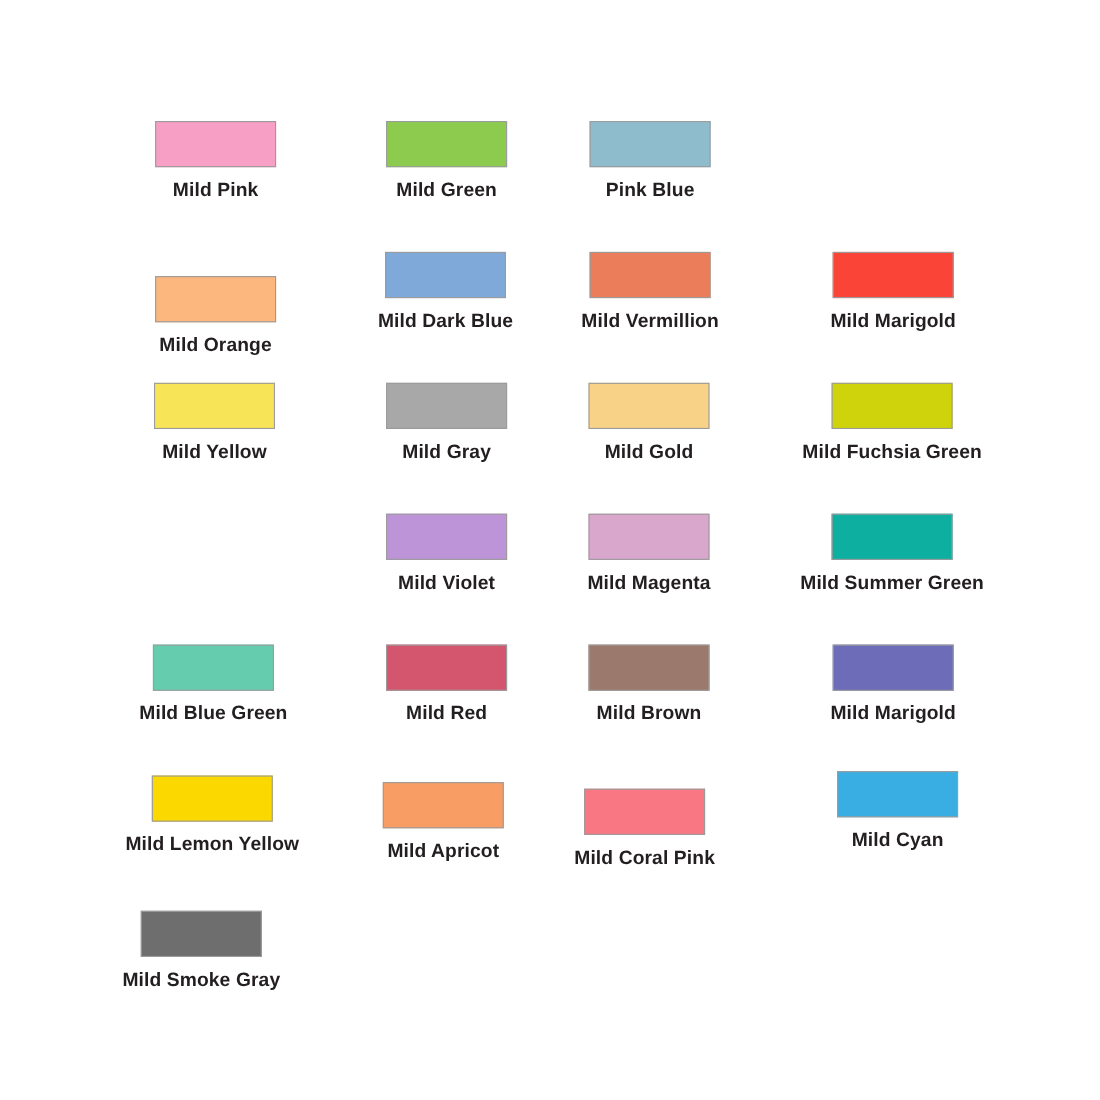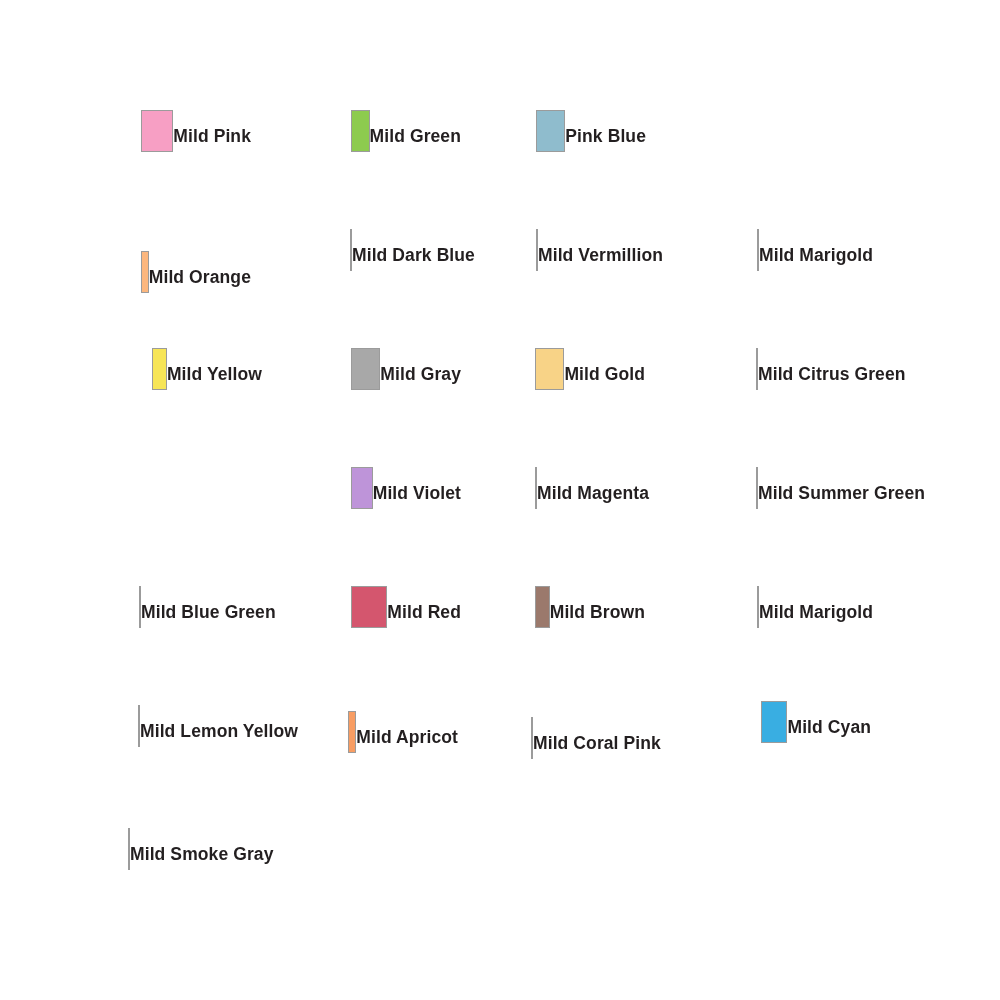--- a/index.html
+++ b/index.html
@@ -11,21 +11,21 @@
     position: relative;
     width: 1000px;
     height: 1000px;
     background: #ffffff;
     font-family: "Liberation Sans", sans-serif;
     overflow: hidden;
   }
   .swatch-cell {
     position: absolute;
     display: flex;
-    flex-direction: row;
+    flex-direction: column;
     align-items: center;
     text-align: center;
   }
   .swatch-chip {
     width: 110px;
     height: 42px;
     border: 1px solid #9b9b9b;
     box-sizing: border-box;
   }
   .swatch-label {
@@ -63,35 +63,35 @@
       <div class="swatch-label">Mild Dark Blue</div>
     </div>
     <div class="swatch-cell" style="left: 757px; top: 229px; width: 110px;">
       <div class="swatch-chip" style="background: rgb(250, 68, 56); border-color: rgb(155, 155, 155);"></div>
       <div class="swatch-label">Mild Marigold</div>
     </div>
     <div class="swatch-cell" style="left: 536px; top: 229px; width: 110px;">
       <div class="swatch-chip" style="background: rgb(235, 125, 91); border-color: rgb(155, 155, 155);"></div>
       <div class="swatch-label">Mild Vermillion</div>
     </div>
-    <div class="swatch-cell" style="left: 152px; top: 348px; width: 110px;">
+    <div class="swatch-cell" style="left: 140px; top: 348px; width: 110px;">
       <div class="swatch-chip" style="background: rgb(247, 229, 87); border-color: rgb(155, 155, 155);"></div>
       <div class="swatch-label">Mild Yellow</div>
     </div>
     <div class="swatch-cell" style="left: 351px; top: 348px; width: 110px;">
       <div class="swatch-chip" style="background: rgb(168, 168, 168); border-color: rgb(155, 155, 155);"></div>
       <div class="swatch-label">Mild Gray</div>
     </div>
     <div class="swatch-cell" style="left: 535px; top: 348px; width: 110px;">
       <div class="swatch-chip" style="background: rgb(248, 211, 135); border-color: rgb(155, 155, 155);"></div>
       <div class="swatch-label">Mild Gold</div>
     </div>
     <div class="swatch-cell" style="left: 756px; top: 348px; width: 110px;">
       <div class="swatch-chip" style="background: rgb(207, 211, 11); border-color: rgb(155, 155, 155);"></div>
-      <div class="swatch-label">Mild Citrus Green</div>
+      <div class="swatch-label">Mild Fuchsia Green</div>
     </div>
     <div class="swatch-cell" style="left: 351px; top: 467px; width: 110px;">
       <div class="swatch-chip" style="background: rgb(190, 148, 217); border-color: rgb(155, 155, 155);"></div>
       <div class="swatch-label">Mild Violet</div>
     </div>
     <div class="swatch-cell" style="left: 535px; top: 467px; width: 110px;">
       <div class="swatch-chip" style="background: rgb(217, 167, 204); border-color: rgb(155, 155, 155);"></div>
       <div class="swatch-label">Mild Magenta</div>
     </div>
     <div class="swatch-cell" style="left: 756px; top: 467px; width: 110px;">

